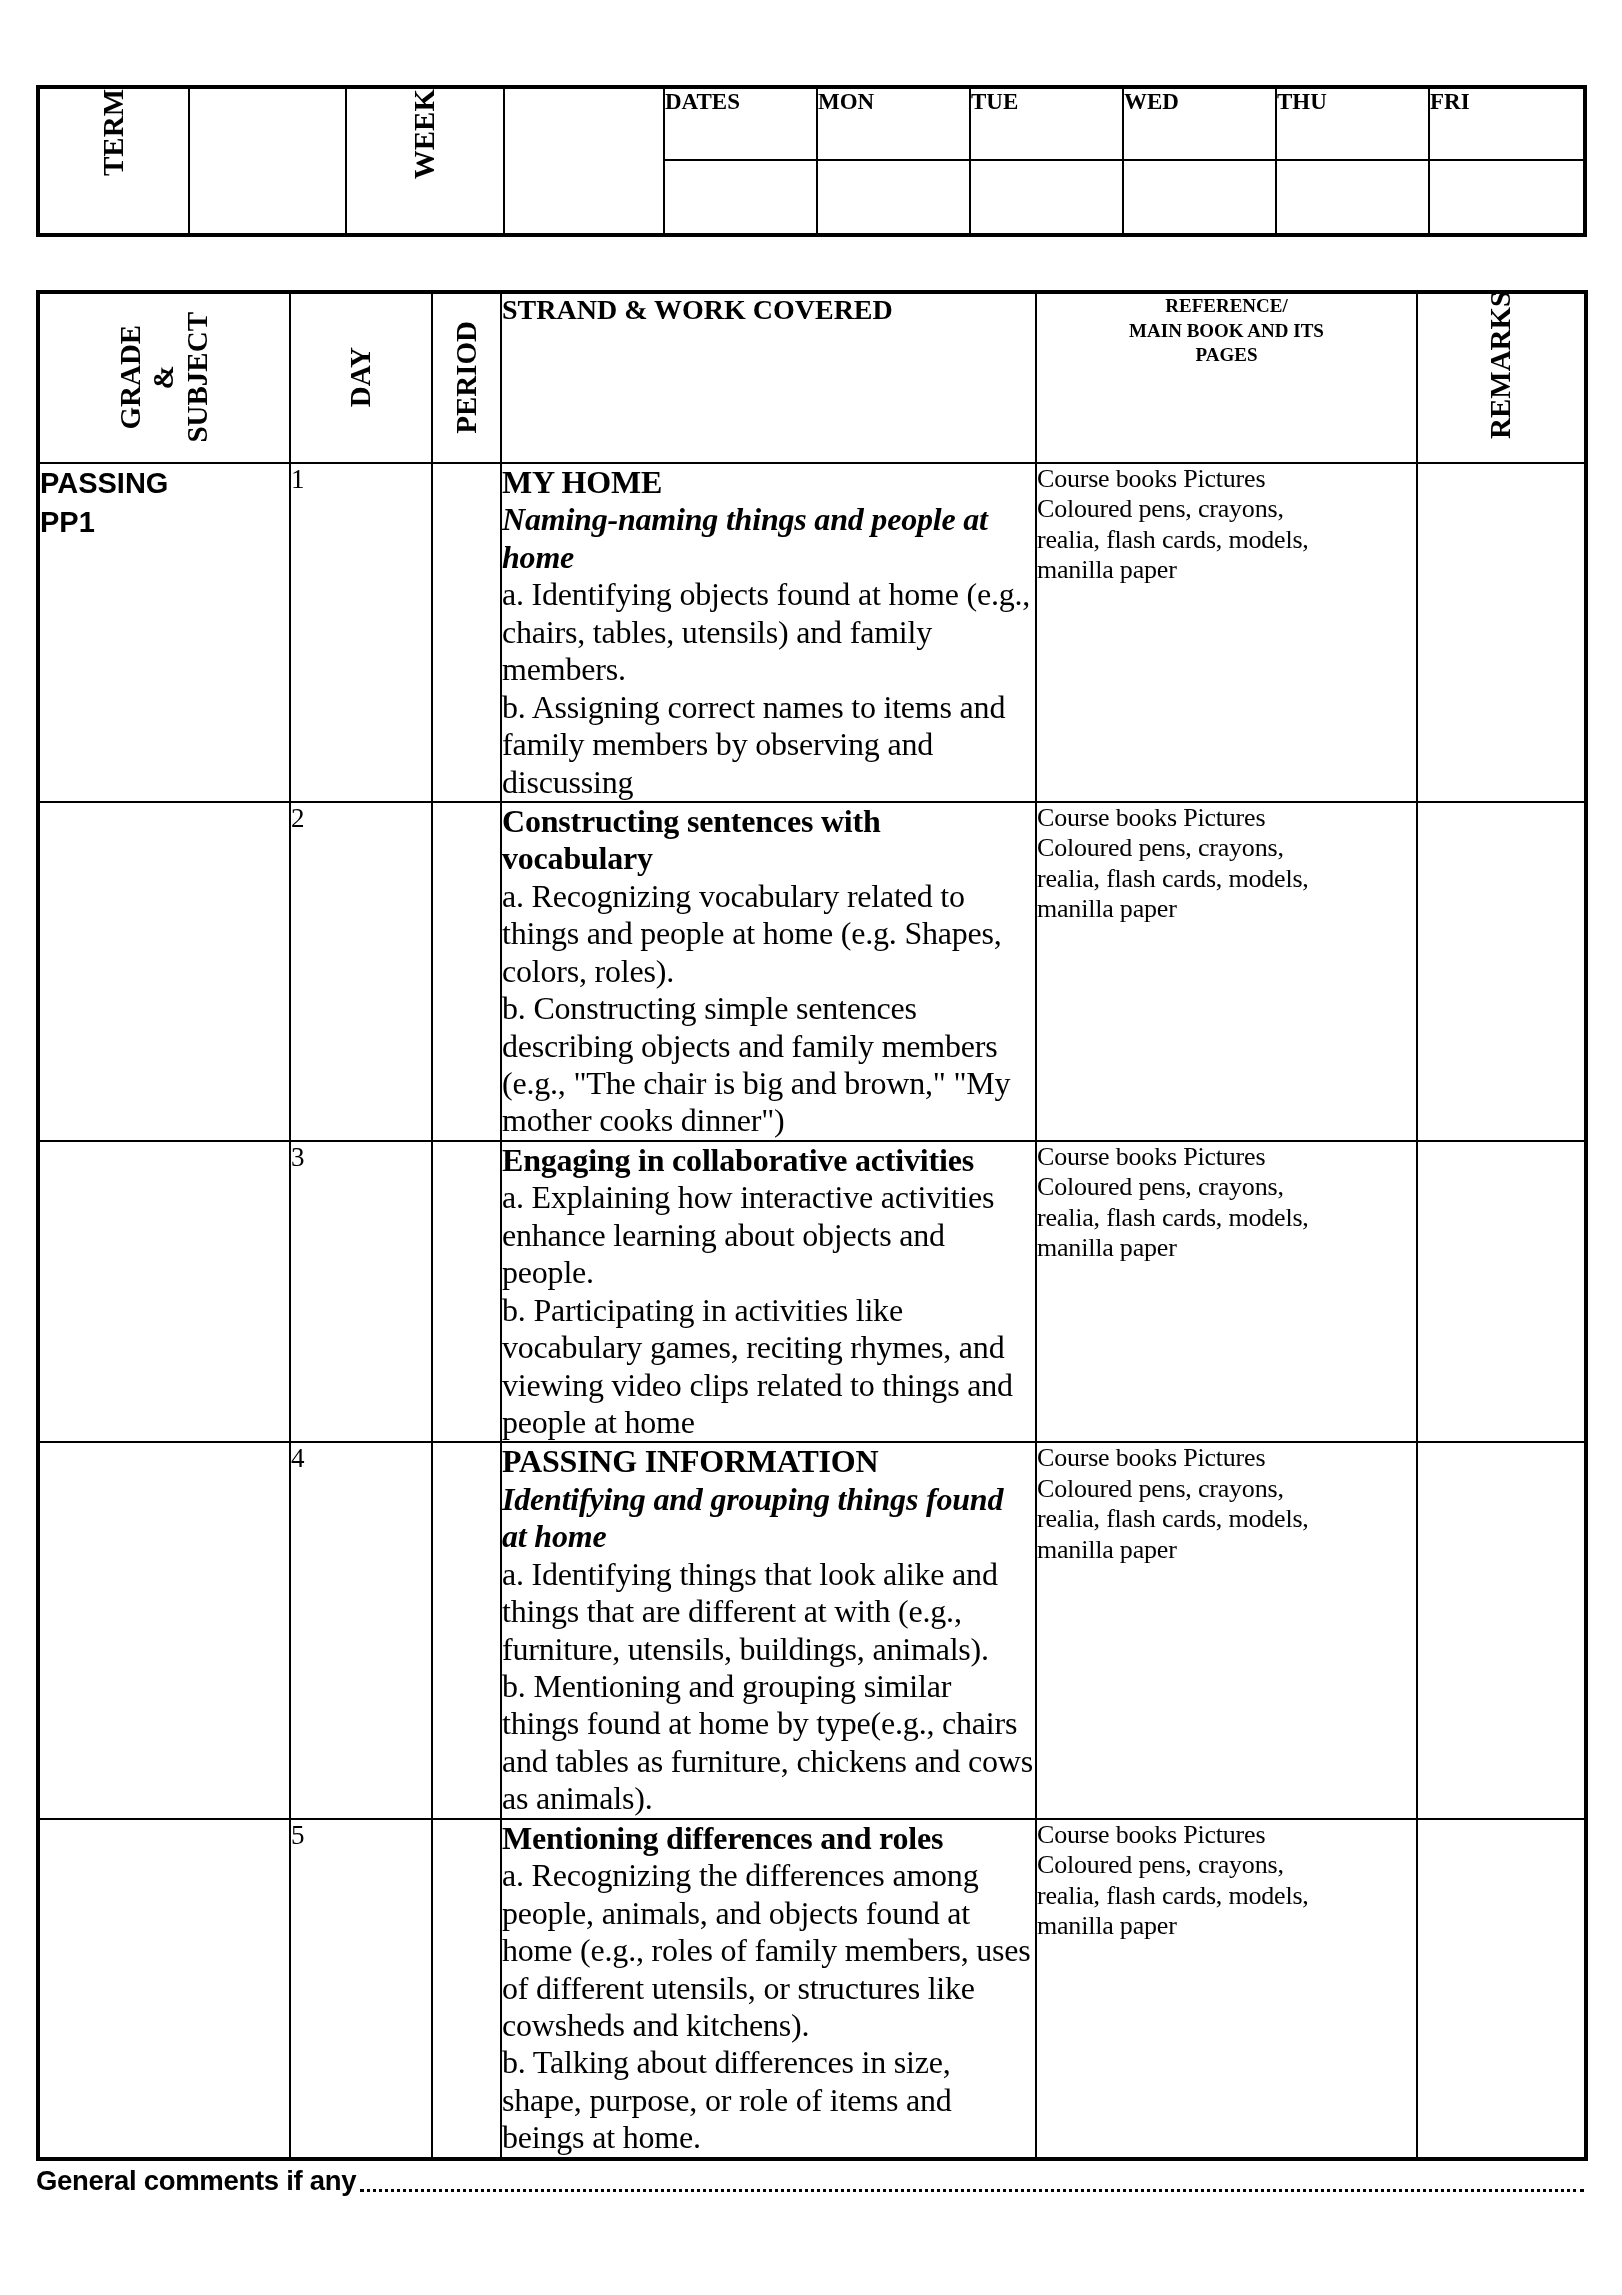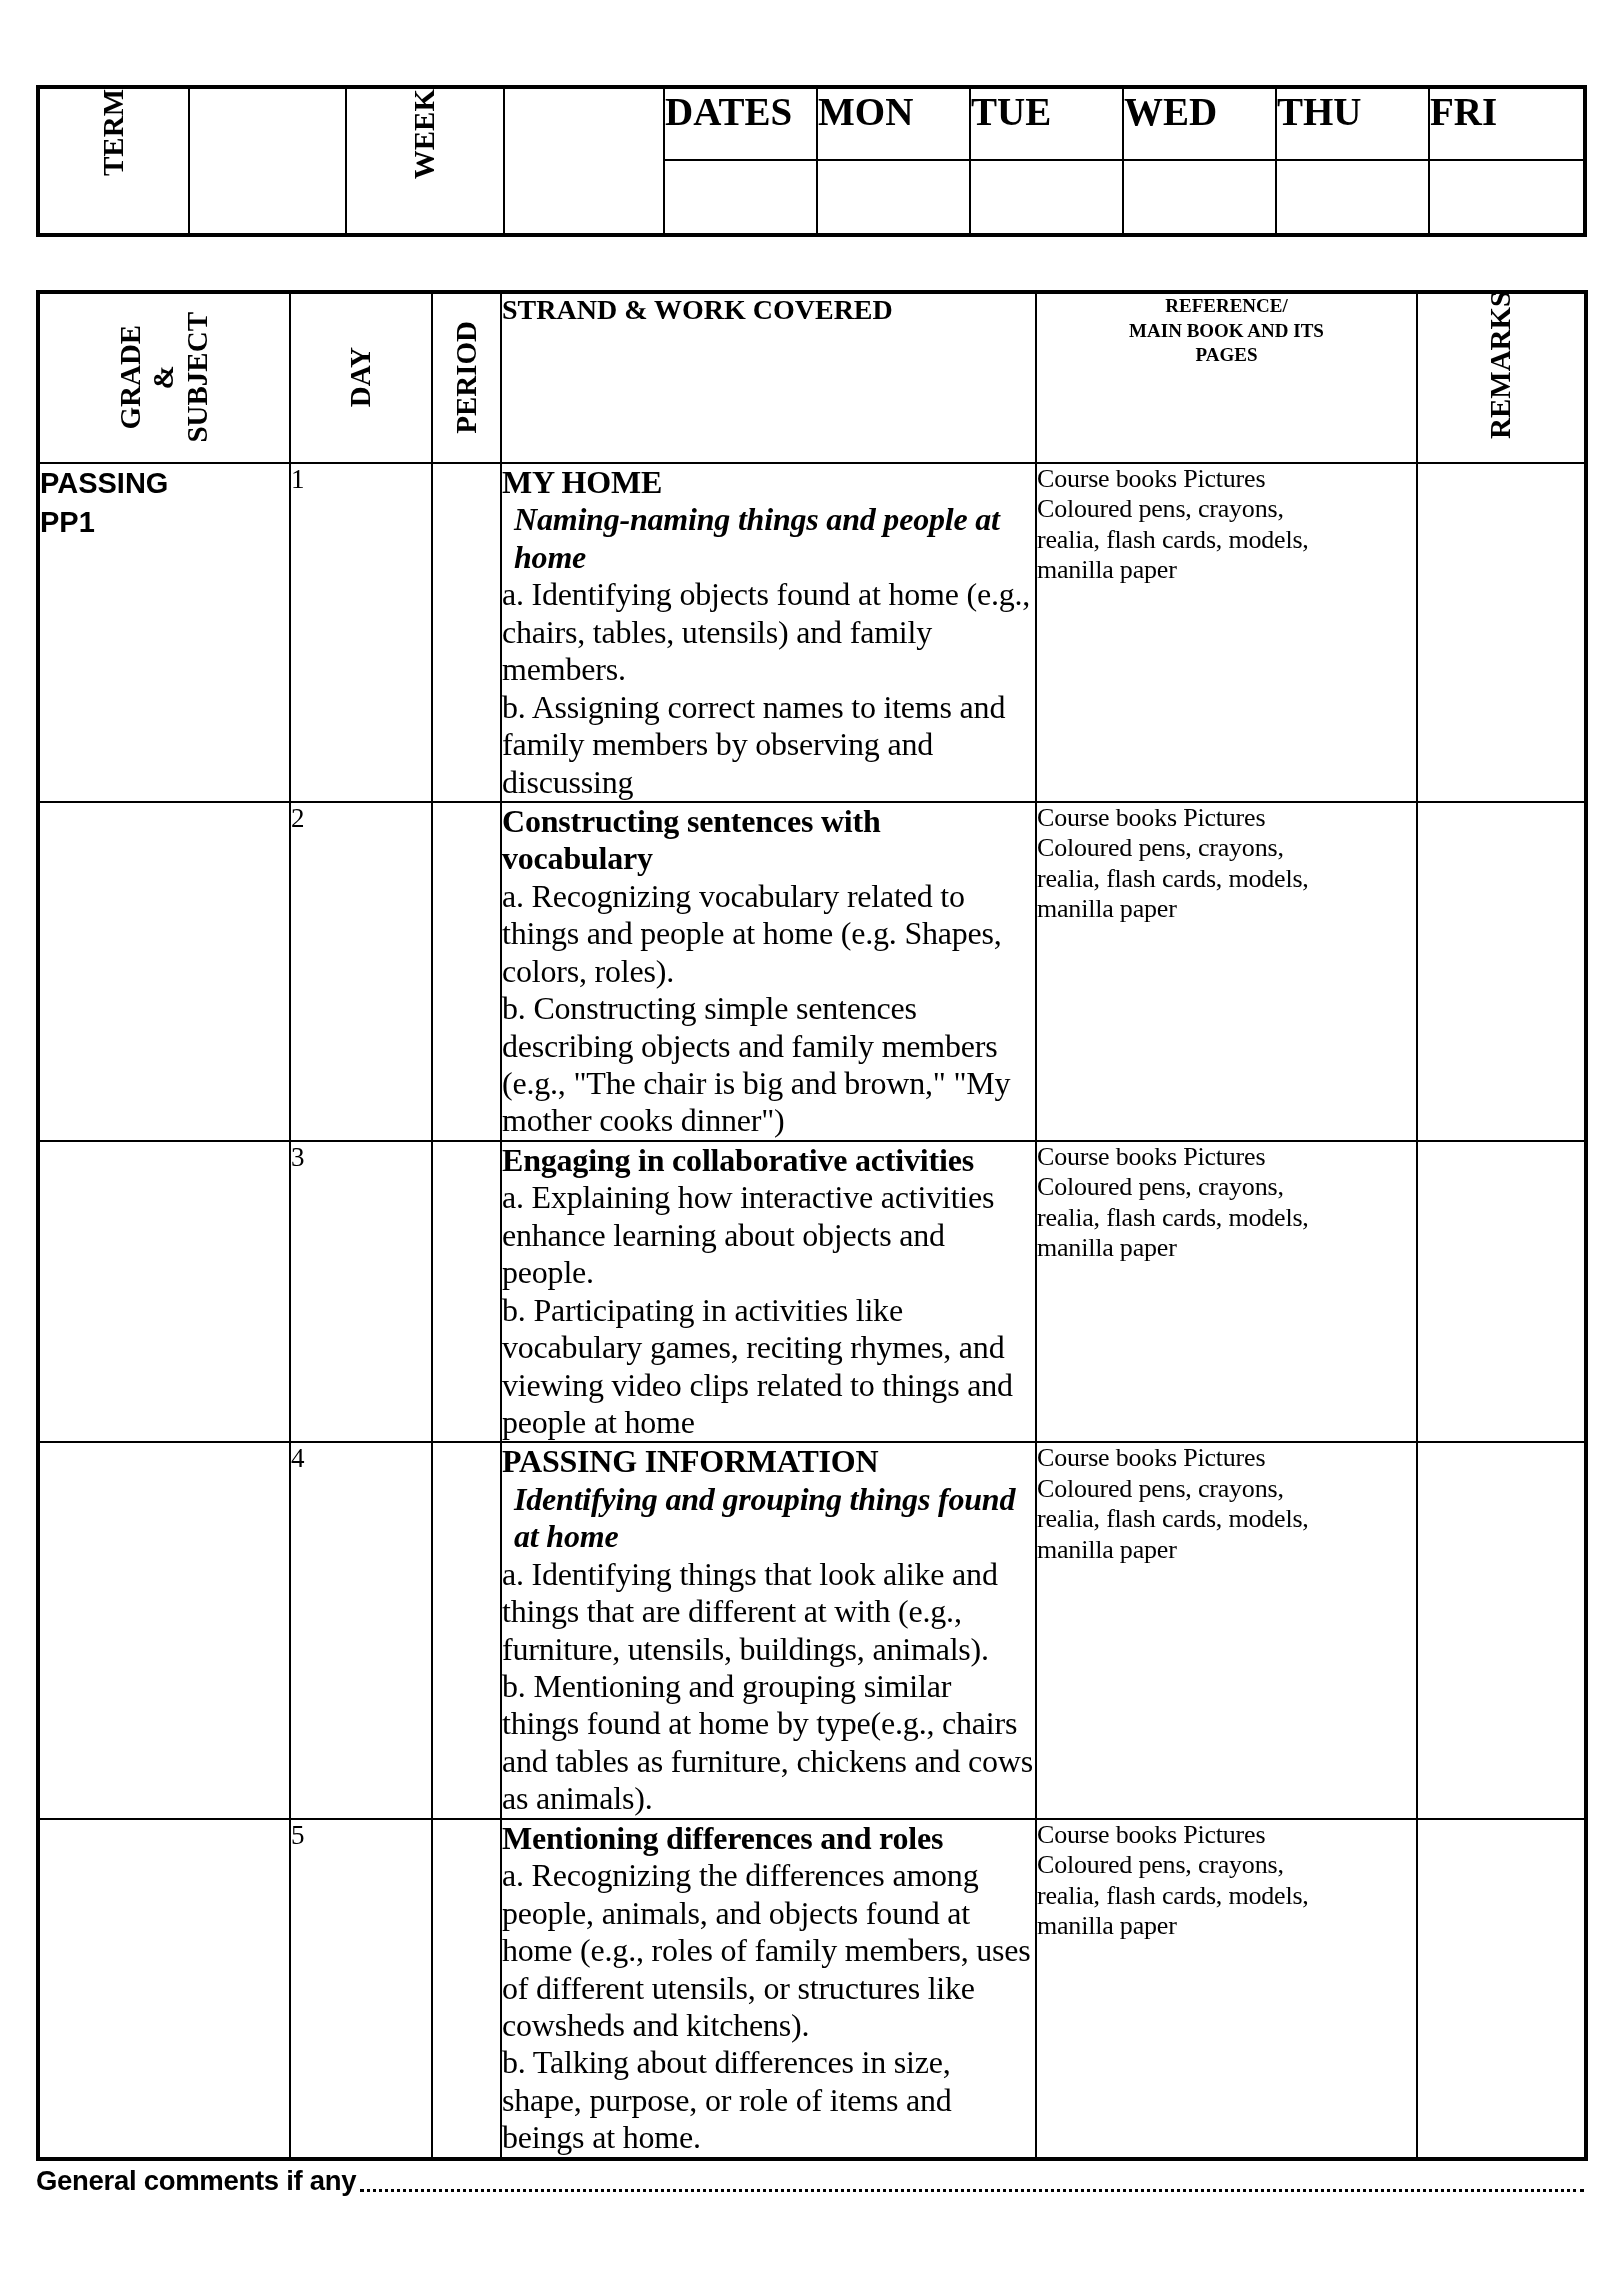--- a/index.html
+++ b/index.html
@@ -8,21 +8,21 @@
     font-family:"Liberation Serif", serif; color:#000; overflow:hidden;
   }
   table { border-collapse:collapse; table-layout:fixed; }
   .doc-table { position:absolute; border:4.6px solid #000; }
   .doc-table td { border:2.6px solid #000; padding:0; overflow:hidden; }
 
   
   .toptable { left:36px; top:85px; width:1548px; }
   .toptable td { vertical-align:top; }
   .top-label {
-    font-weight:bold; font-size:39px; padding:7.9px 0 0 10.5px; vertical-align:top;
+    font-weight:bold; font-size:23px; padding:7.9px 0 0 10.5px; vertical-align:top;
   }
   .vcell { text-align:center; vertical-align:middle; }
   .vert {
     display:inline-block; writing-mode:vertical-rl; transform:rotate(180deg);
     font-weight:bold; font-size:29px; white-space:pre-line; text-align:center;
     line-height:1.15;
   }
   .vert-start { text-align:start; }
   .vert-wrap { height:124px; }
 
@@ -41,21 +41,21 @@
     font-weight:bold; font-size:29px; line-height:1.36;
     padding:10.5px 0 0 15.7px; white-space:pre-line;
   }
   .daycell { vertical-align:top; font-size:27px; padding:9.2px 0 0 13px; }
   .periodcell { vertical-align:top; }
   .strandcell {
     vertical-align:top; font-size:32px; line-height:1.17;
     padding:6.5px 10.5px 3.9px 14.4px; letter-spacing:-0.2px;
   }
   .strand-title { font-weight:bold; }
-  .strand-subtitle { font-weight:bold; font-style:italic;padding-left:12px; }
+  .strand-subtitle { font-weight:bold; font-style:italic; }
   .refcell {
     vertical-align:top; font-size:26px; line-height:1.17;
     padding:6.5px 6.5px 3.9px 13px; white-space:pre-line; letter-spacing:-0.2px;
   }
   .remarkscell { vertical-align:top; }
 
   
   .footline {
     position:absolute; left:36px; width:1548px; display:flex; align-items:flex-end;
     font-family:"Liberation Sans", sans-serif; font-weight:bold; font-size:27.5px;

